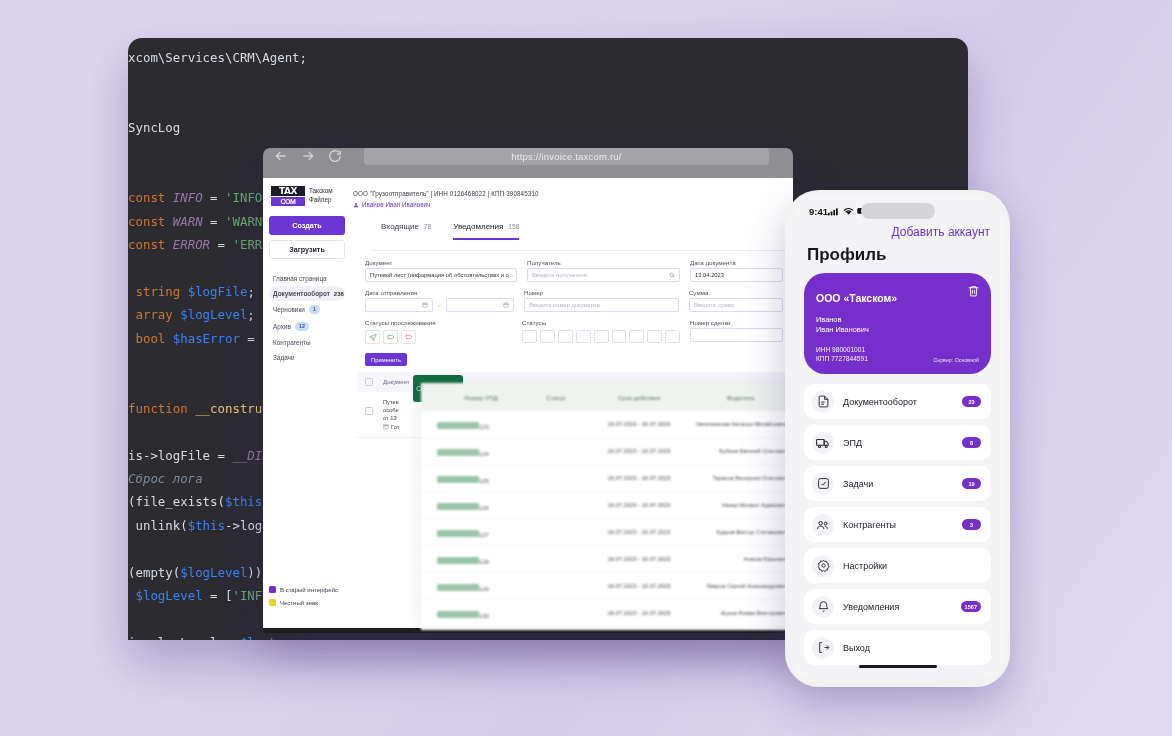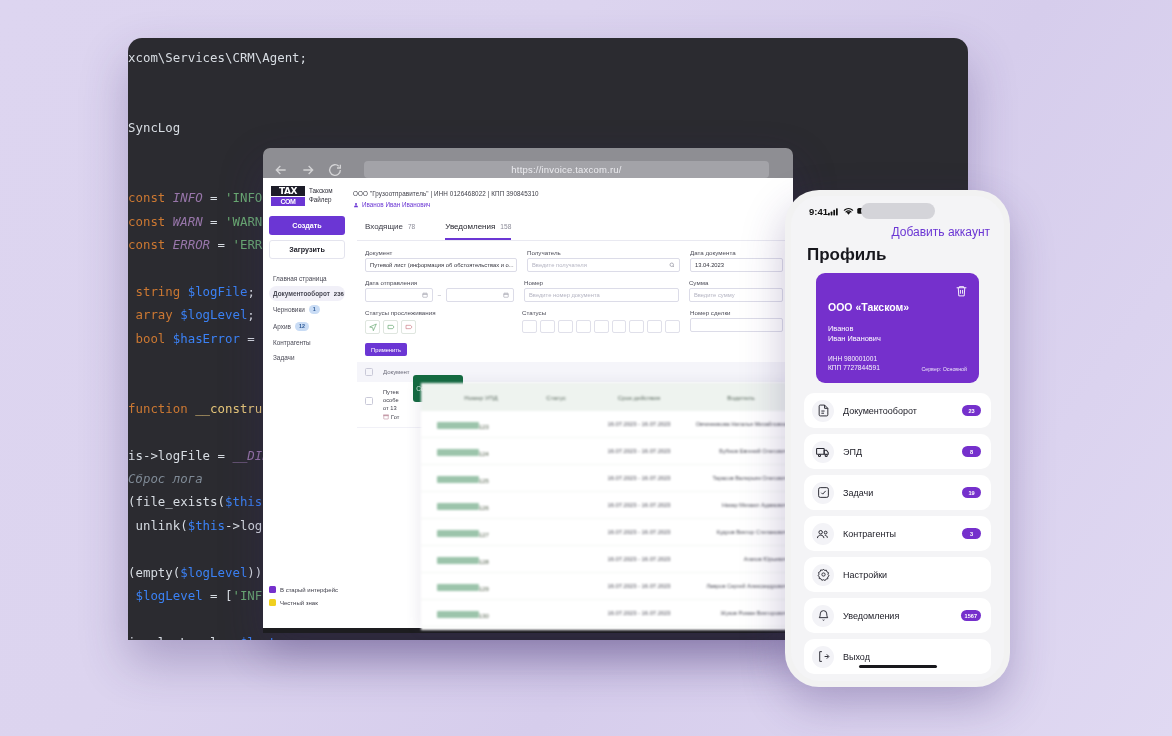--- a/index.html
+++ b/index.html
@@ -41,21 +41,21 @@
   #browser-window {
     position: absolute; left: 263px; top: 148px;
     width: 530px; height: 485px;
     background: #1d1d20;
     border-radius: 7px 7px 0 0;
     overflow: hidden;
     box-shadow: 0 18px 44px rgba(55,35,100,.33);
   }
   #browser-chrome {
     height: 30px; background: #8e8e93;
-    display: flex; align-items: flex-end; padding: 0 10px; gap: 11px;
+    display: flex; align-items: flex-start; padding: 0 10px; gap: 11px;
   }
   .nav-ic { width: 16px; height: 16px; opacity: .62; display: block; }
   #url-bar {
     flex: 1; height: 17px; background: #a3a3a8; border-radius: 4px;
     display: flex; align-items: center; justify-content: center;
     font-size: 9.5px; color: #ebebef; letter-spacing: .2px;
     margin-left: 10px; margin-right: 14px;
   }
   #browser-page {
     position: absolute; left: 0; top: 30px; right: 0; bottom: 5px;
@@ -97,21 +97,21 @@
   .side-item .cnt { font-size: 6px; font-weight: bold; color: #33333d; }
   .pill {
     background: #c9dcf5; color: #2f5a96; font-size: 5.4px; font-weight: bold;
     border-radius: 8px; padding: 1px 4px; line-height: 7px;
   }
   #side-foot { position: absolute; bottom: 22px; left: 6px; right: 6px; }
   .foot-item { display: flex; align-items: center; gap: 4px; font-size: 6px; color: #3b3b46; margin-top: 6px; }
   .sq { width: 7px; height: 7px; border-radius: 1.5px; flex: 0 0 7px; }
 
   #app-main { flex: 1; background: #fff; padding-left: 6px; overflow: hidden; }
-  #tabs { display: flex; gap: 30px; padding: 6px 0 0 8px; border-bottom: 1px solid #e9e9f1; }
+  #tabs { display: flex; gap: 22px; padding: 6px 0 10px 8px; border-bottom: 1px solid #e9e9f1; margin-left: 16px; }
   .tab { font-size: 8px; color: #3a3a45; padding-bottom: 7px; display: flex; gap: 5px; align-items: baseline; }
   .tab .num { font-size: 6.6px; color: #8b8b98; }
   .tab.active { border-bottom: 2px solid #6b36d4; color: #1d1d26; }
 
   #filters { padding: 8px 10px 0 8px; }
   .frow { display: flex; gap: 10px; margin-bottom: 7px; }
   .fld { display: flex; flex-direction: column; gap: 2px; }
   .fld.w1 { width: 152px; } .fld.w2 { width: 158px; } .fld.w3 { width: 96px; }
   .flabel { font-size: 6.2px; color: #4c4c58; }
   .fin {
@@ -172,21 +172,21 @@
     width: 100%; height: 100%; background: #f4f4f6; border-radius: 29px;
     overflow: hidden; position: relative;
   }
   #statusbar { height: 26px; display: flex; align-items: center; justify-content: flex-start; padding: 4px 16px 0 18px; }
   #clock { font-size: 9.5px; font-weight: bold; color: #111; }
   #notch { position: absolute; left: 50%; transform: translateX(-50%); top: 7px; width: 74px; height: 16px; background: #d4d4d9; border-radius: 10px; }
   #statusicons { display: flex; align-items: center; gap: 3px; }
   #add-account { text-align: right; padding: 3px 14px 0 0; font-size: 12px; color: #6b36d4; }
   #phone-title { padding: 6px 16px 8px 16px; font-size: 17px; font-weight: bold; color: #17171d; }
   #org-card {
-    margin: 0 25px; background: #7530cc; border-radius: 9px; padding: 28px 12px 11px 12px;
+    margin: 0 13px; background: #7530cc; border-radius: 21px; padding: 19px 12px 11px 12px;
     position: relative; color: #fff;
   }
   #org-card .oc-name { font-size: 10.5px; font-weight: bold; }
   #org-card .oc-person { font-size: 7.4px; line-height: 10px; margin-top: 11px; }
   #org-card .oc-req { font-size: 6.6px; line-height: 9px; margin-top: 10px; opacity: .95; }
   #org-card .oc-server { position: absolute; right: 12px; bottom: 11px; font-size: 5.3px; opacity: .85; }
   #trash { position: absolute; right: 11px; top: 11px; width: 13px; height: 14px; }
 
   #phone-menu { margin: 10px 13px 0 13px; display: flex; flex-direction: column; gap: 6px; }
   .mrow {

